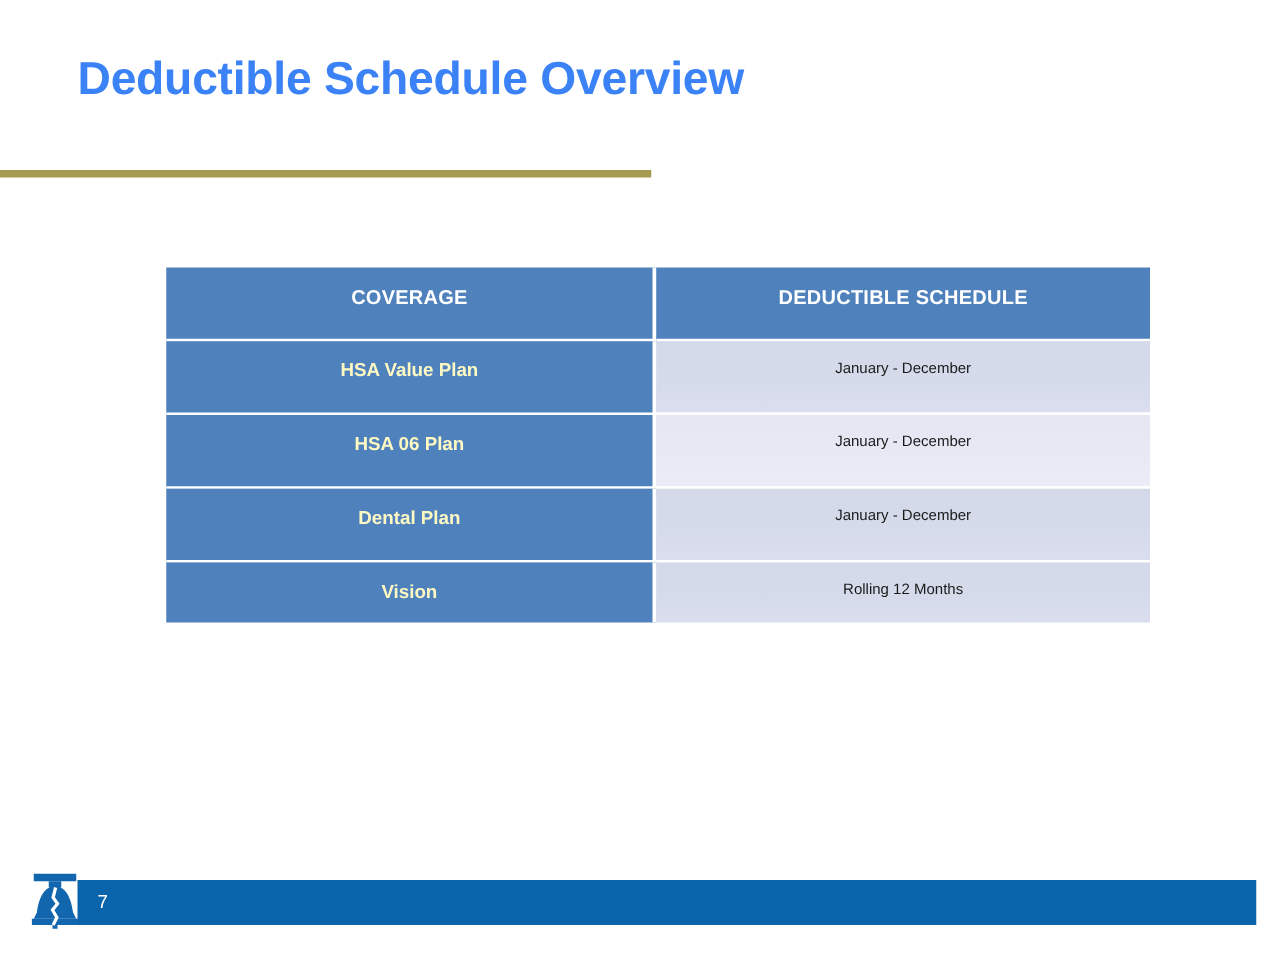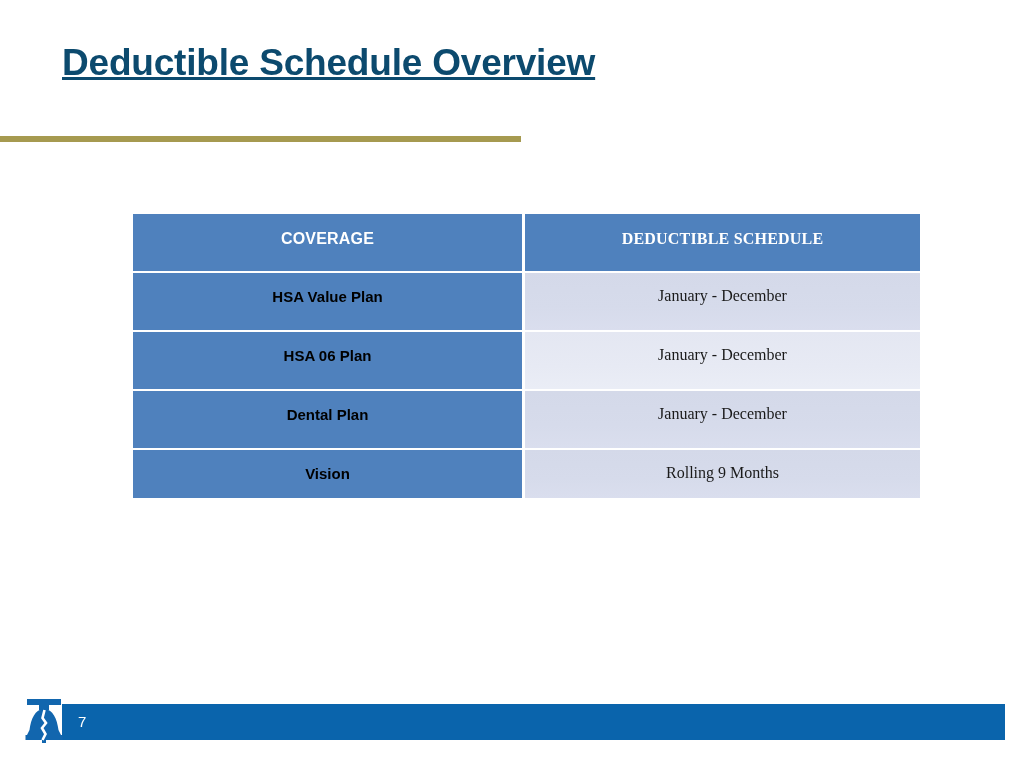--- a/index.html
+++ b/index.html
@@ -16,24 +16,23 @@
     -webkit-font-smoothing: antialiased;
   }
 
   
   .slide-title {
     position: absolute;
     left: 62px;
     top: 42px;
     font-size: 37px;
     font-weight: bold;
-    color: #0c4a6e;
+    color: #3b82f6;
     letter-spacing: -0.2px;
     white-space: nowrap;
-    text-decoration: underline;
   }
 
   
   .title-rule {
     position: absolute;
     left: 0px;
     top: 136px;
     width: 521px;
     height: 6px;
     background: #a69a50;
@@ -59,50 +58,49 @@
     vertical-align: top;
     height: 59px;
     box-sizing: border-box;
     border-bottom: 2px solid #ffffff;
     border-right: 3px solid #ffffff;
     text-align: center;
   }
   .schedule-table td:last-child,
   .schedule-table th:last-child {
     border-right: none;
-    font-family: Liberation Serif, serif;
   }
   .schedule-table tr:last-child td {
     border-bottom: none;
     height: 42px;
   }
 
   
   .hdr-cell {
     background: #4f81bd;
     color: #ffffff;
     font-size: 16px;
     font-weight: bold;
     letter-spacing: 0.2px;
     padding-top: 16px !important;
   }
 
   
   .cov-cell {
     background: #4f81bd;
-    color: #000000;
+    color: #fef9c3;
     font-size: 15px;
     font-weight: bold;
     padding-top: 15px !important;
   }
 
   
   .sch-cell {
     color: #1a1a1a;
-    font-size: 16px;
+    font-size: 12px;
     font-weight: normal;
     padding-top: 14px !important;
   }
   .sch-cell.tint-dark {
     background: linear-gradient(180deg, #d4d9e9 0%, #d6dbeb 60%, #dadeee 100%);
   }
   .sch-cell.tint-light {
     background: linear-gradient(180deg, #e4e7f2 0%, #e7eaf4 60%, #eaedf6 100%);
   }
 
@@ -157,21 +155,21 @@
     <tr>
       <td class="cov-cell">HSA 06 Plan</td>
       <td class="sch-cell tint-light">January - December</td>
     </tr>
     <tr>
       <td class="cov-cell">Dental Plan</td>
       <td class="sch-cell tint-dark">January - December</td>
     </tr>
     <tr>
       <td class="cov-cell">Vision</td>
-      <td class="sch-cell tint-dark">Rolling 9 Months</td>
+      <td class="sch-cell tint-dark">Rolling 12 Months</td>
     </tr>
   </tbody>
 </table>
 
 <div class="footer-bar">
   <span class="footer-page-number">7</span>
 </div>
 
 <svg class="logo-bell" viewBox="0 0 46 48" aria-hidden="true">
   <g fill="#1266ae">

